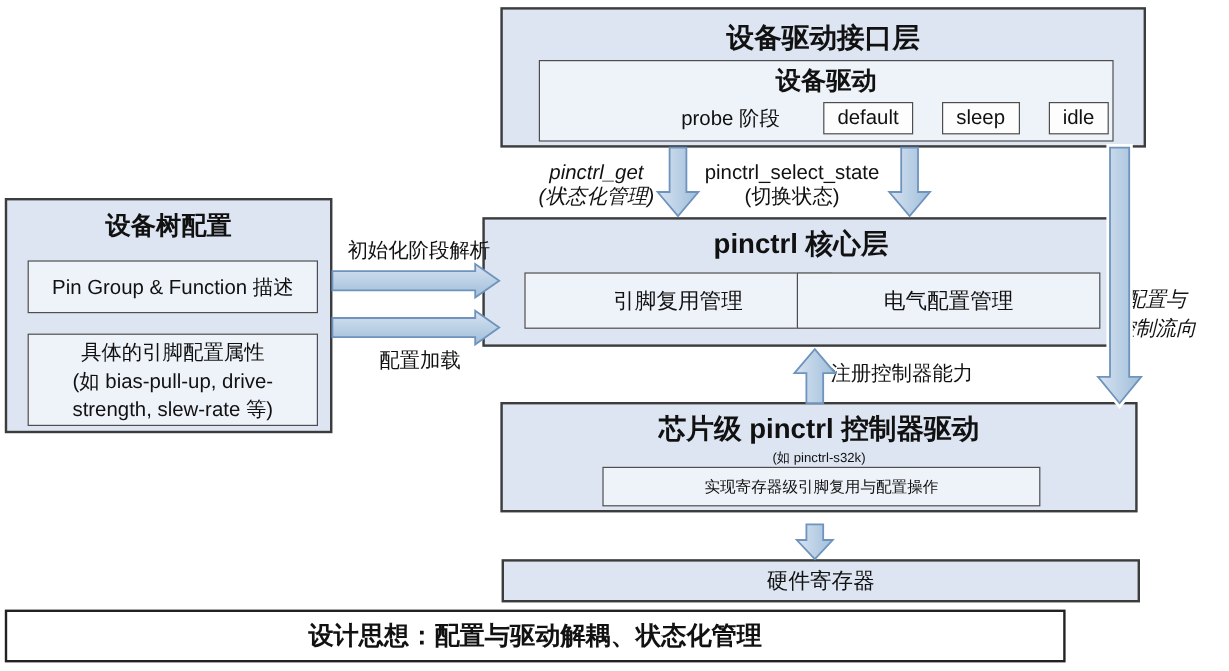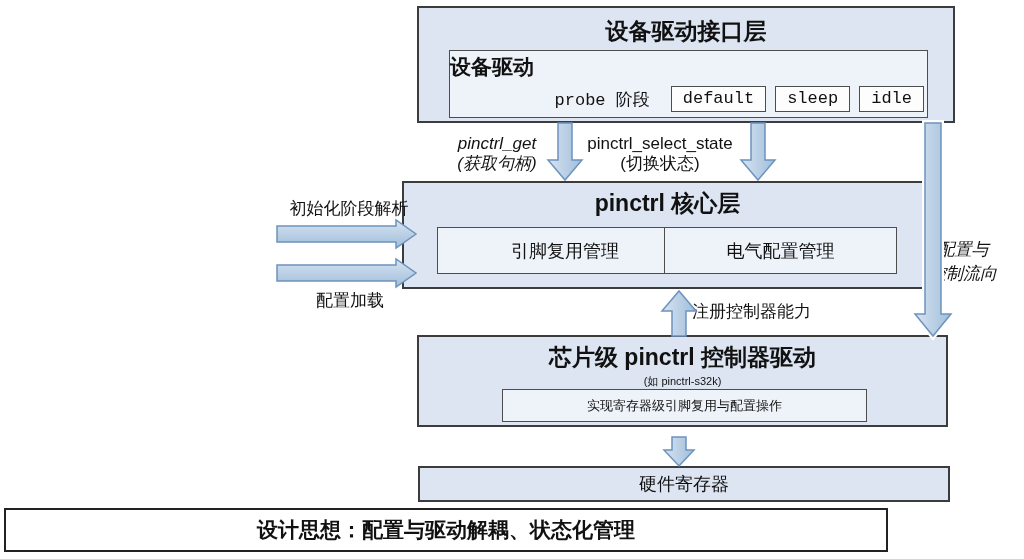--- a/index.html
+++ b/index.html
@@ -30,42 +30,42 @@
     position: absolute;
     background: var(--box_fill);
     border: 2px solid var(--box_border);
   }
   .inner-box {
     position: absolute;
     background: var(--inner_fill);
     border: 1.5px solid var(--inner_border);
   }
   .title-lg { font-size: 23px; font-weight: bold; text-align: center; }
-  .title-md { font-size: 21px; font-weight: bold; text-align: left; }
+  .title-md { font-size: 21px; font-weight: bold; text-align: center; }
 
   
-  #top-box { left: 417px; top: 6px; width: 538px; height: 117px; font-family: Liberation Mono, monospace; }
+  #top-box { left: 417px; top: 6px; width: 538px; height: 117px; }
   #top-box .title-lg { margin-top: 8px; }
   #dd-box { left: 30px; top: 42px; width: 479px; height: 68px; background: var(--inner_fill); border: 1.5px solid var(--inner_border); position: absolute; }
   #dd-box .title-md { margin-top: 2px; }
-  #dd-row { position: absolute; right: 3px; bottom: 5px; display: flex; align-items: center; gap: 9px; }
+  #dd-row { position: absolute; right: 3px; bottom: 5px; display: flex; align-items: center; gap: 24px; }
   #probe-label { font-size: 17px; margin-right: 12px; }
   .state-box {
     background: var(--white_fill);
     border: 1.5px solid var(--inner_border);
     font-size: 17px;
     padding: 2px 11px 3px 11px;
     text-align: center;
   }
 
   
   #core-box { left: 402px; top: 181px; width: 531px; height: 108px; }
   #core-box .title-lg { margin-top: 5px; }
   #mux-box { left: 33px; top: 44px; width: 256px; height: 47px; display: flex; align-items: center; justify-content: center; font-size: 18px; }
-  #elec-box { left: 260px; top: 44px; width: 233px; height: 47px; display: flex; align-items: center; justify-content: center; font-size: 18px; text-align: center; }
+  #elec-box { left: 260px; top: 44px; width: 253px; height: 47px; display: flex; align-items: center; justify-content: center; font-size: 18px; text-align: center; }
 
   
   #chip-box { left: 417px; top: 335px; width: 531px; height: 92px; }
   #chip-box .title-lg { margin-top: 5px; }
   #chip-subtitle { font-size: 11px; text-align: center; margin-top: 1px; }
   #impl-box { left: 83px; top: 52px; width: 365px; height: 33px; display: flex; align-items: center; justify-content: center; font-size: 13px; }
 
   
   #hw-box { left: 418px; top: 466px; width: 532px; height: 36px; display: flex; align-items: center; justify-content: center; font-size: 18px; }
 
@@ -119,26 +119,35 @@
   </div>
 
   <div class="box" id="chip-box">
     <div class="title-lg">芯片级 pinctrl 控制器驱动</div>
     <div id="chip-subtitle">(如 pinctrl-s32k)</div>
     <div class="inner-box" id="impl-box">实现寄存器级引脚复用与配置操作</div>
   </div>
 
   <div class="box" id="hw-box">硬件寄存器</div>
 
+  <div class="box" id="dt-box">
+    <div class="title-md">设备树配置</div>
+    <div class="inner-box" id="pin-group-box">Pin Group &amp; Function 描述</div>
+    <div class="inner-box" id="pin-attr-box">
+      <div>具体的引脚配置属性</div>
+      <div>(如 bias-pull-up, drive-</div>
+      <div>strength, slew-rate 等)</div>
+    </div>
+  </div>
 
   <div id="footer-box">设计思想：配置与驱动解耦、状态化管理</div>
 
   <div class="flabel" id="lbl-get">
     <div>pinctrl_get</div>
-    <div>(获取句柄)</div>
+    <div>(状态化管理)</div>
   </div>
   <div class="flabel" id="lbl-select">
     <div>pinctrl_select_state</div>
     <div>(切换状态)</div>
   </div>
   <div class="flabel" id="lbl-flow">
     <div>配置与</div>
     <div>控制流向</div>
   </div>
   <div class="flabel" id="lbl-register">注册控制器能力</div>

